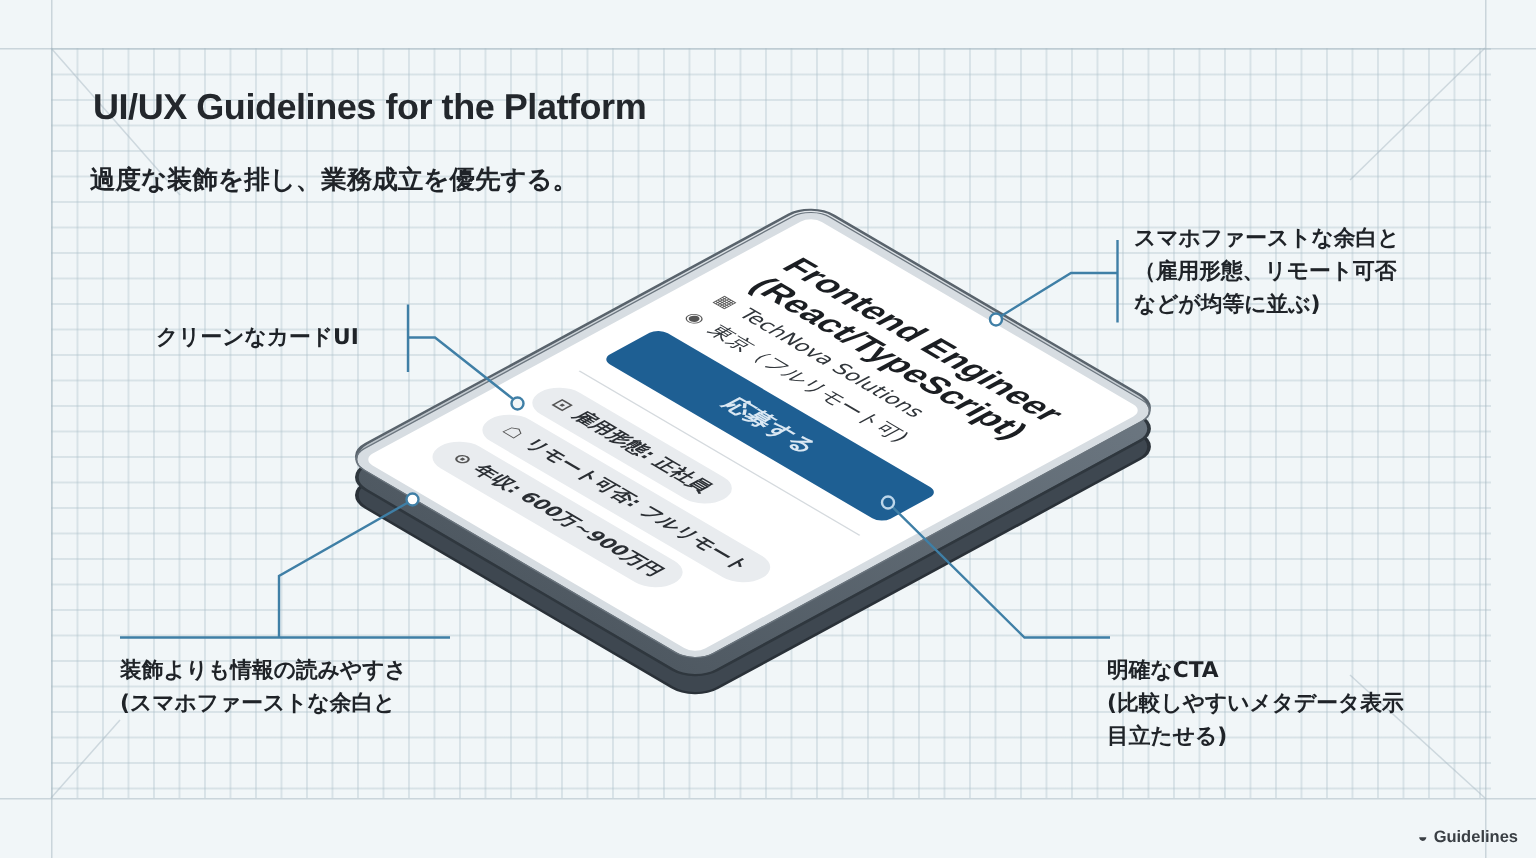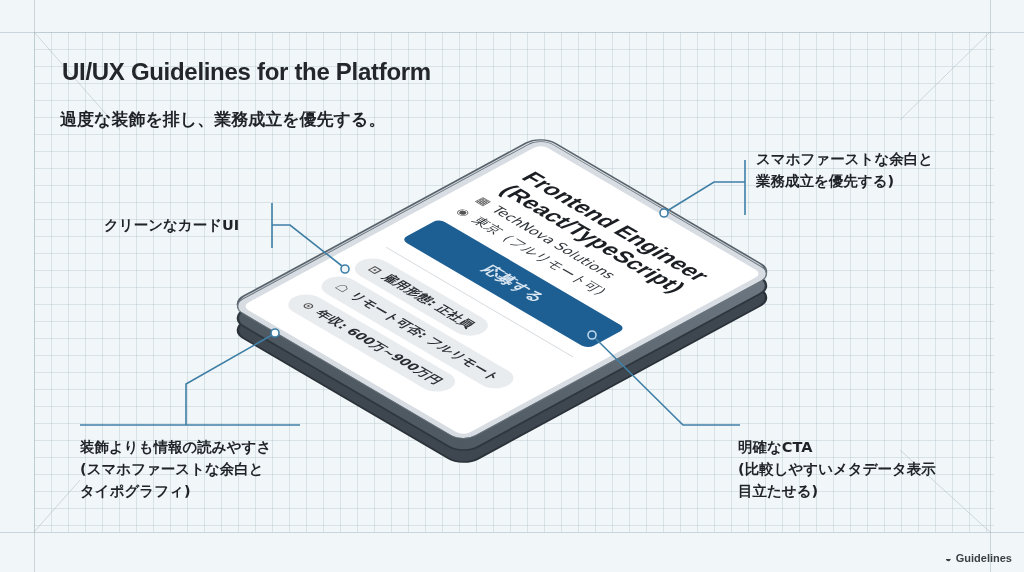--- a/index.html
+++ b/index.html
@@ -143,26 +143,26 @@
     <polyline points="594,337 683,425 740,425"></polyline>
     <circle cx="592" cy="335" r="4" fill="#1e5f93" stroke="#bcd6ea"></circle>
   </g>
 </svg>
 
 <div class="callout" style="left:104px;top:214px;">
   <div>クリーンなカードUI</div>
 </div>
 <div class="callout" style="left:756px;top:148px;">
   <div>スマホファーストな余白と</div>
-  <div>業務成立を優先する)</div>
+  <div>（雇用形態、リモート可否</div>
+  <div>などが均等に並ぶ)</div>
 </div>
 <div class="callout" style="left:80px;top:436px;">
   <div>装飾よりも情報の読みやすさ</div>
   <div>(スマホファーストな余白と</div>
-  <div>タイポグラフィ)</div>
 </div>
 <div class="callout" style="left:738px;top:436px;">
   <div>明確なCTA</div>
   <div>(比較しやすいメタデータ表示</div>
   <div>目立たせる)</div>
 </div>
 
 <div class="brand">
   <span>◒</span>
   <span>Guidelines</span>

